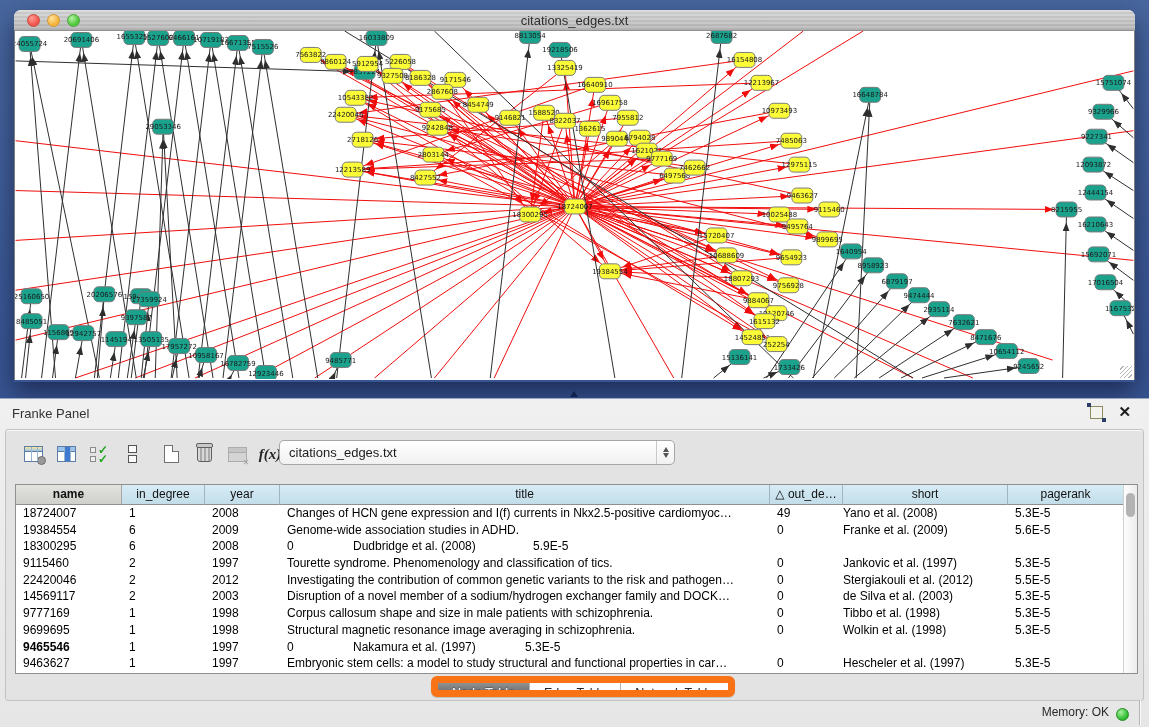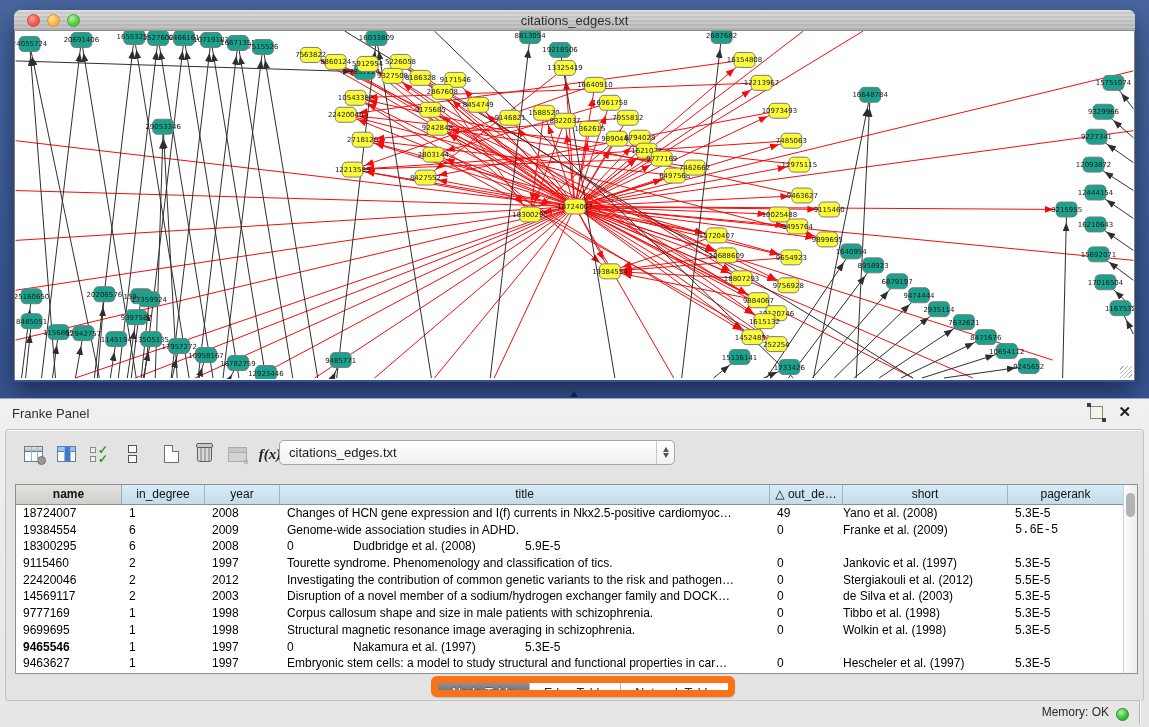--- a/index.html
+++ b/index.html
@@ -814,29 +814,29 @@
             <div class="td center" style="width: 165px;">Yano et al. (2008)</div>
             <div class="td" style="width: 116px;">5.3E-5</div>
           </div>
           <div class="tr">
             <div class="td" style="width: 106px;">19384554</div>
             <div class="td" style="width: 83px;">6</div>
             <div class="td" style="width: 75px;">2009</div>
             <div class="td" style="width: 490px;">Genome-wide association studies in ADHD.</div>
             <div class="td" style="width: 73px;">0</div>
             <div class="td center" style="width: 165px;">Franke et al. (2009)</div>
-            <div class="td" style="width: 116px; font-family: Liberation Mono, monospace;">5.6E-5</div>
+            <div class="td" style="width: 116px;">5.6E-5</div>
           </div>
           <div class="tr">
             <div class="td" style="width: 106px;">18300295</div>
             <div class="td" style="width: 83px;">6</div>
             <div class="td" style="width: 75px;">2008</div>
             <div class="td" style="width: 73px;">0</div>
             <div class="td center" style="width: 165px;">Dudbridge et al. (2008)</div>
-            <div class="td" style="width: 116px;">5.9E-5</div>
+            <div class="td" style="width: 116px; margin-left: 8px;">5.9E-5</div>
           </div>
           <div class="tr">
             <div class="td" style="width: 106px;">9115460</div>
             <div class="td" style="width: 83px;">2</div>
             <div class="td" style="width: 75px;">1997</div>
             <div class="td" style="width: 490px;">Tourette syndrome. Phenomenology and classification of tics.</div>
             <div class="td" style="width: 73px;">0</div>
             <div class="td center" style="width: 165px;">Jankovic et al. (1997)</div>
             <div class="td" style="width: 116px;">5.3E-5</div>
           </div>

